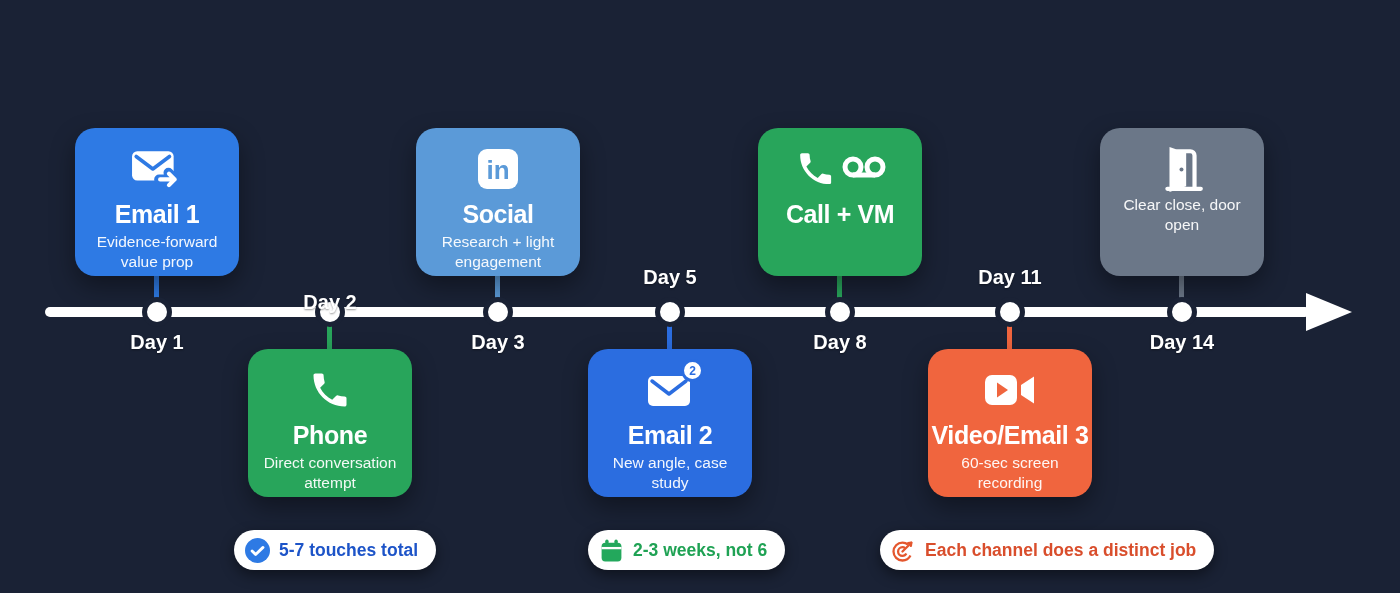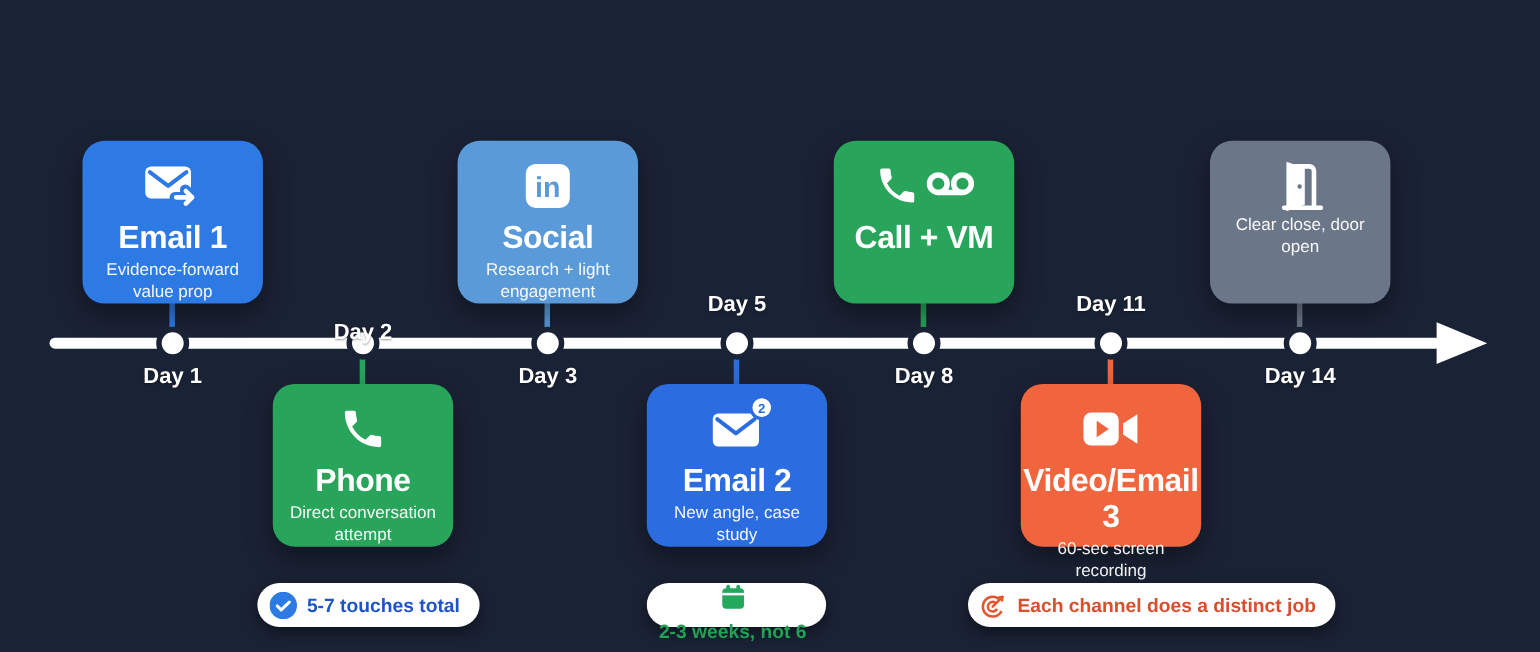--- a/index.html
+++ b/index.html
@@ -36,32 +36,32 @@
     box-shadow:0 10px 24px rgba(0,0,0,.38); z-index:2;}
   .row-top{top:128px;} .row-bottom{top:349px;}
   .c-email1{left:75px;  background:#2e7ae4;}
   .c-phone {left:248px; background:#28a55b;}
   .c-social{left:416px; background:#5b9ad8;}
   .c-email2{left:588px; background:#2b6de0;}
   .c-callvm{left:758px; background:#28a55b;}
   .c-video {left:928px; background:#f0653e;}
   .c-breakup{left:1100px; background:#6b7788;}
   .icon-wrap{position:relative; height:52px; display:flex; align-items:center; justify-content:center;}
-  .card-title{margin:5px 0 3px; font-size:29px; font-weight:700; letter-spacing:-0.4px;}
+  .card-title{margin:5px 0 3px; font-size:25px; font-weight:700; letter-spacing:-0.4px;}
   .card-sub{margin:0 auto; width:142px; font-size:15.5px; line-height:1.28;
     color:rgba(255,255,255,.94); font-weight:400;}
   .badge{position:absolute; top:-5px; left:calc(50% + 11px); width:17px; height:17px;
     border-radius:50%; background:#fff; color:#2b6de0; border:3px solid #2b6de0;
     font-size:12px; font-weight:700; display:flex; align-items:center; justify-content:center;}
   
   .pill{position:absolute; top:530px; height:40px; background:#fff; border-radius:21px;
     display:flex; align-items:center; gap:9px; padding:0 18px 0 11px;
     font-size:17.5px; font-weight:700; box-shadow:0 5px 14px rgba(0,0,0,.45); z-index:5;}
   .pill-1{left:234px; color:#1d54c8;}
-  .pill-2{left:588px; color:#1fa254;flex-direction:column;}
+  .pill-2{left:588px; color:#1fa254;}
   .pill-3{left:880px; color:#d94e2c;}
   .pill svg{flex:0 0 auto;}
 </style>
 </head>
 <body>
 
 <div class="canvas">
 
 
   <div class="tl-line"></div>

